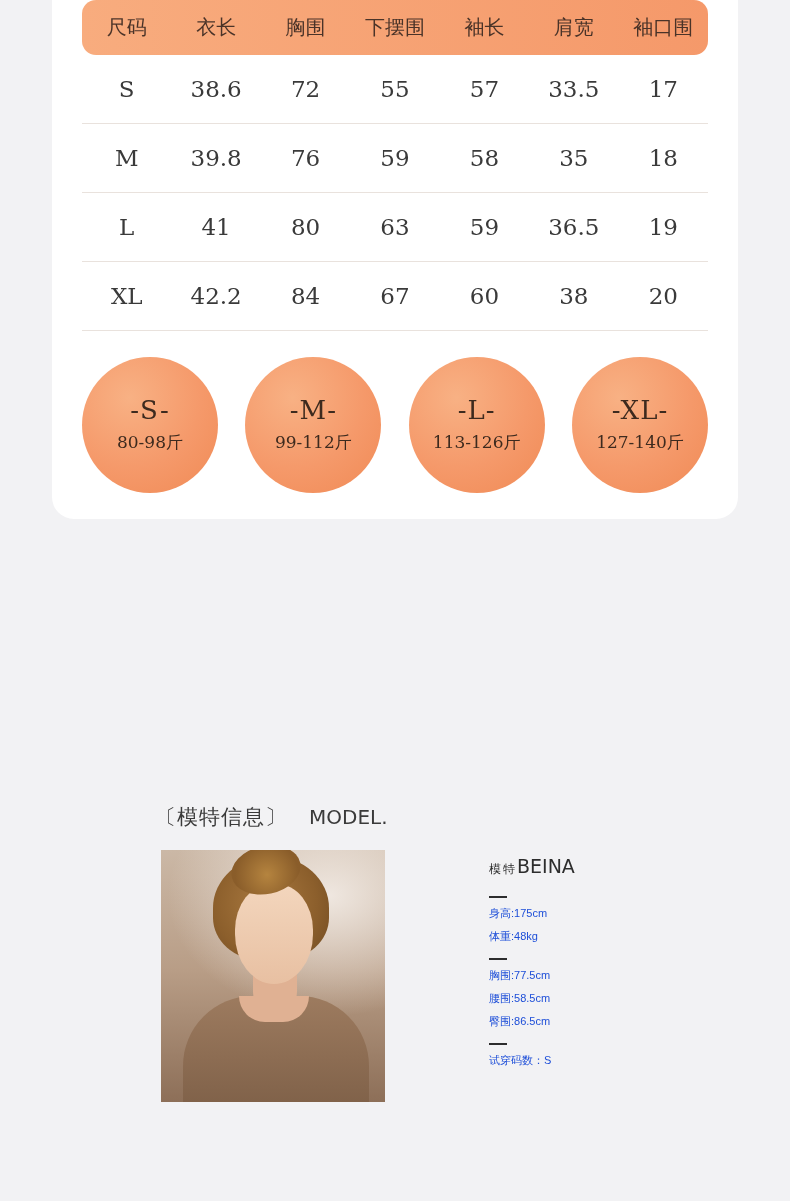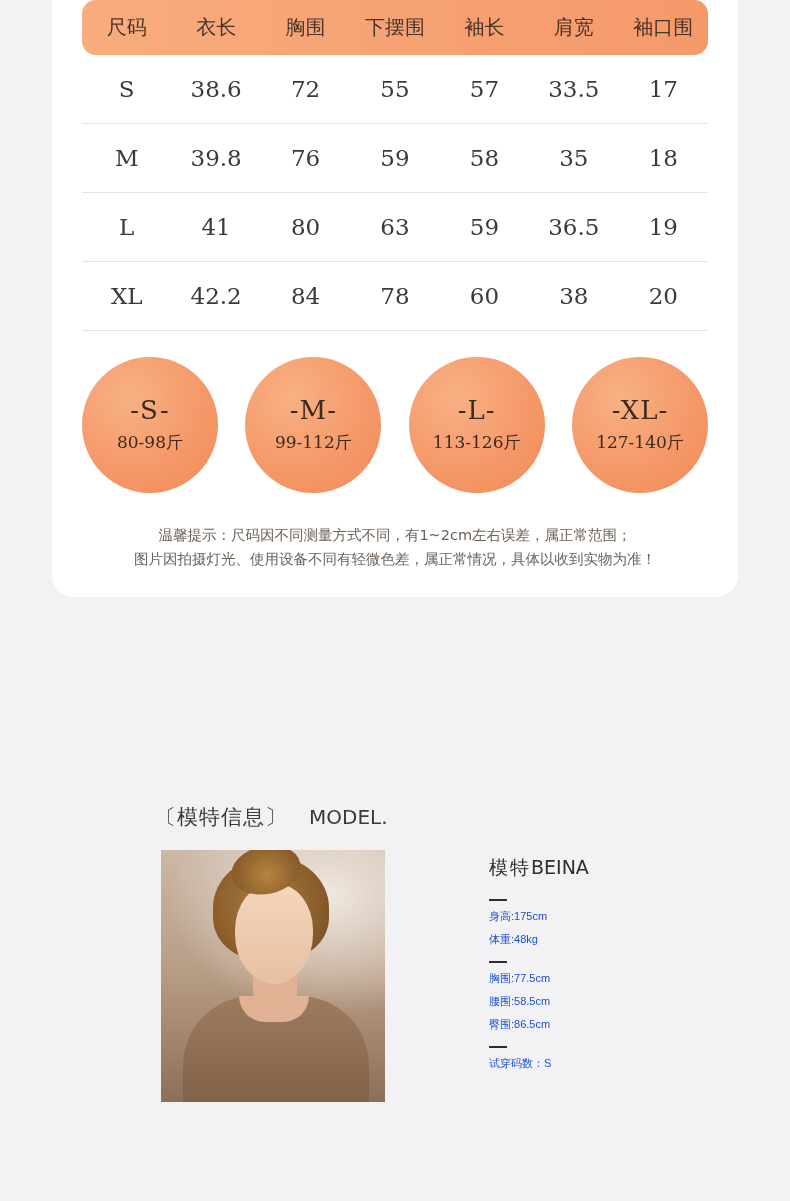--- a/index.html
+++ b/index.html
@@ -214,21 +214,21 @@
     left: 489px;
     top: 60px;
     color: #2d2d2d;
   }
   .info-name {
     display: flex;
     align-items: baseline;
     margin-bottom: 18px;
   }
   .info-name .lbl {
-    font-size: 19px;
+    font-size: 12px;
     letter-spacing: 2px;
     font-family: Liberation Mono, monospace;
   }
   .info-name .val {
     font-size: 19px;
     font-family: "DejaVu Sans", sans-serif;
   }
   .rule {
     width: 18px;
     height: 2px;
@@ -286,21 +286,21 @@
           <td>80</td>
           <td>63</td>
           <td>59</td>
           <td>36.5</td>
           <td>19</td>
         </tr>
         <tr>
           <td class="sz">XL</td>
           <td>42.2</td>
           <td>84</td>
-          <td>78</td>
+          <td>67</td>
           <td>60</td>
           <td>38</td>
           <td>20</td>
         </tr>
       </tbody>
     </table>
 
     <div class="circles">
       <div class="circle">
         <div class="c-size">-S-</div>
@@ -313,24 +313,20 @@
       <div class="circle">
         <div class="c-size">-L-</div>
         <div class="c-weight">113-126斤</div>
       </div>
       <div class="circle">
         <div class="c-size">-XL-</div>
         <div class="c-weight">127-140斤</div>
       </div>
     </div>
 
-    <div class="tips">
-      <div>温馨提示：尺码因不同测量方式不同，有1~2cm左右误差，属正常范围；</div>
-      <div>图片因拍摄灯光、使用设备不同有轻微色差，属正常情况，具体以收到实物为准！</div>
-    </div>
   </div>
 
   <div class="model-section">
     <div class="model-head">
       <span class="cn">〔模特信息〕</span>
       <span class="en">MODEL.</span>
     </div>
 
     <div class="model-photo">
       <div class="photo-inner">

